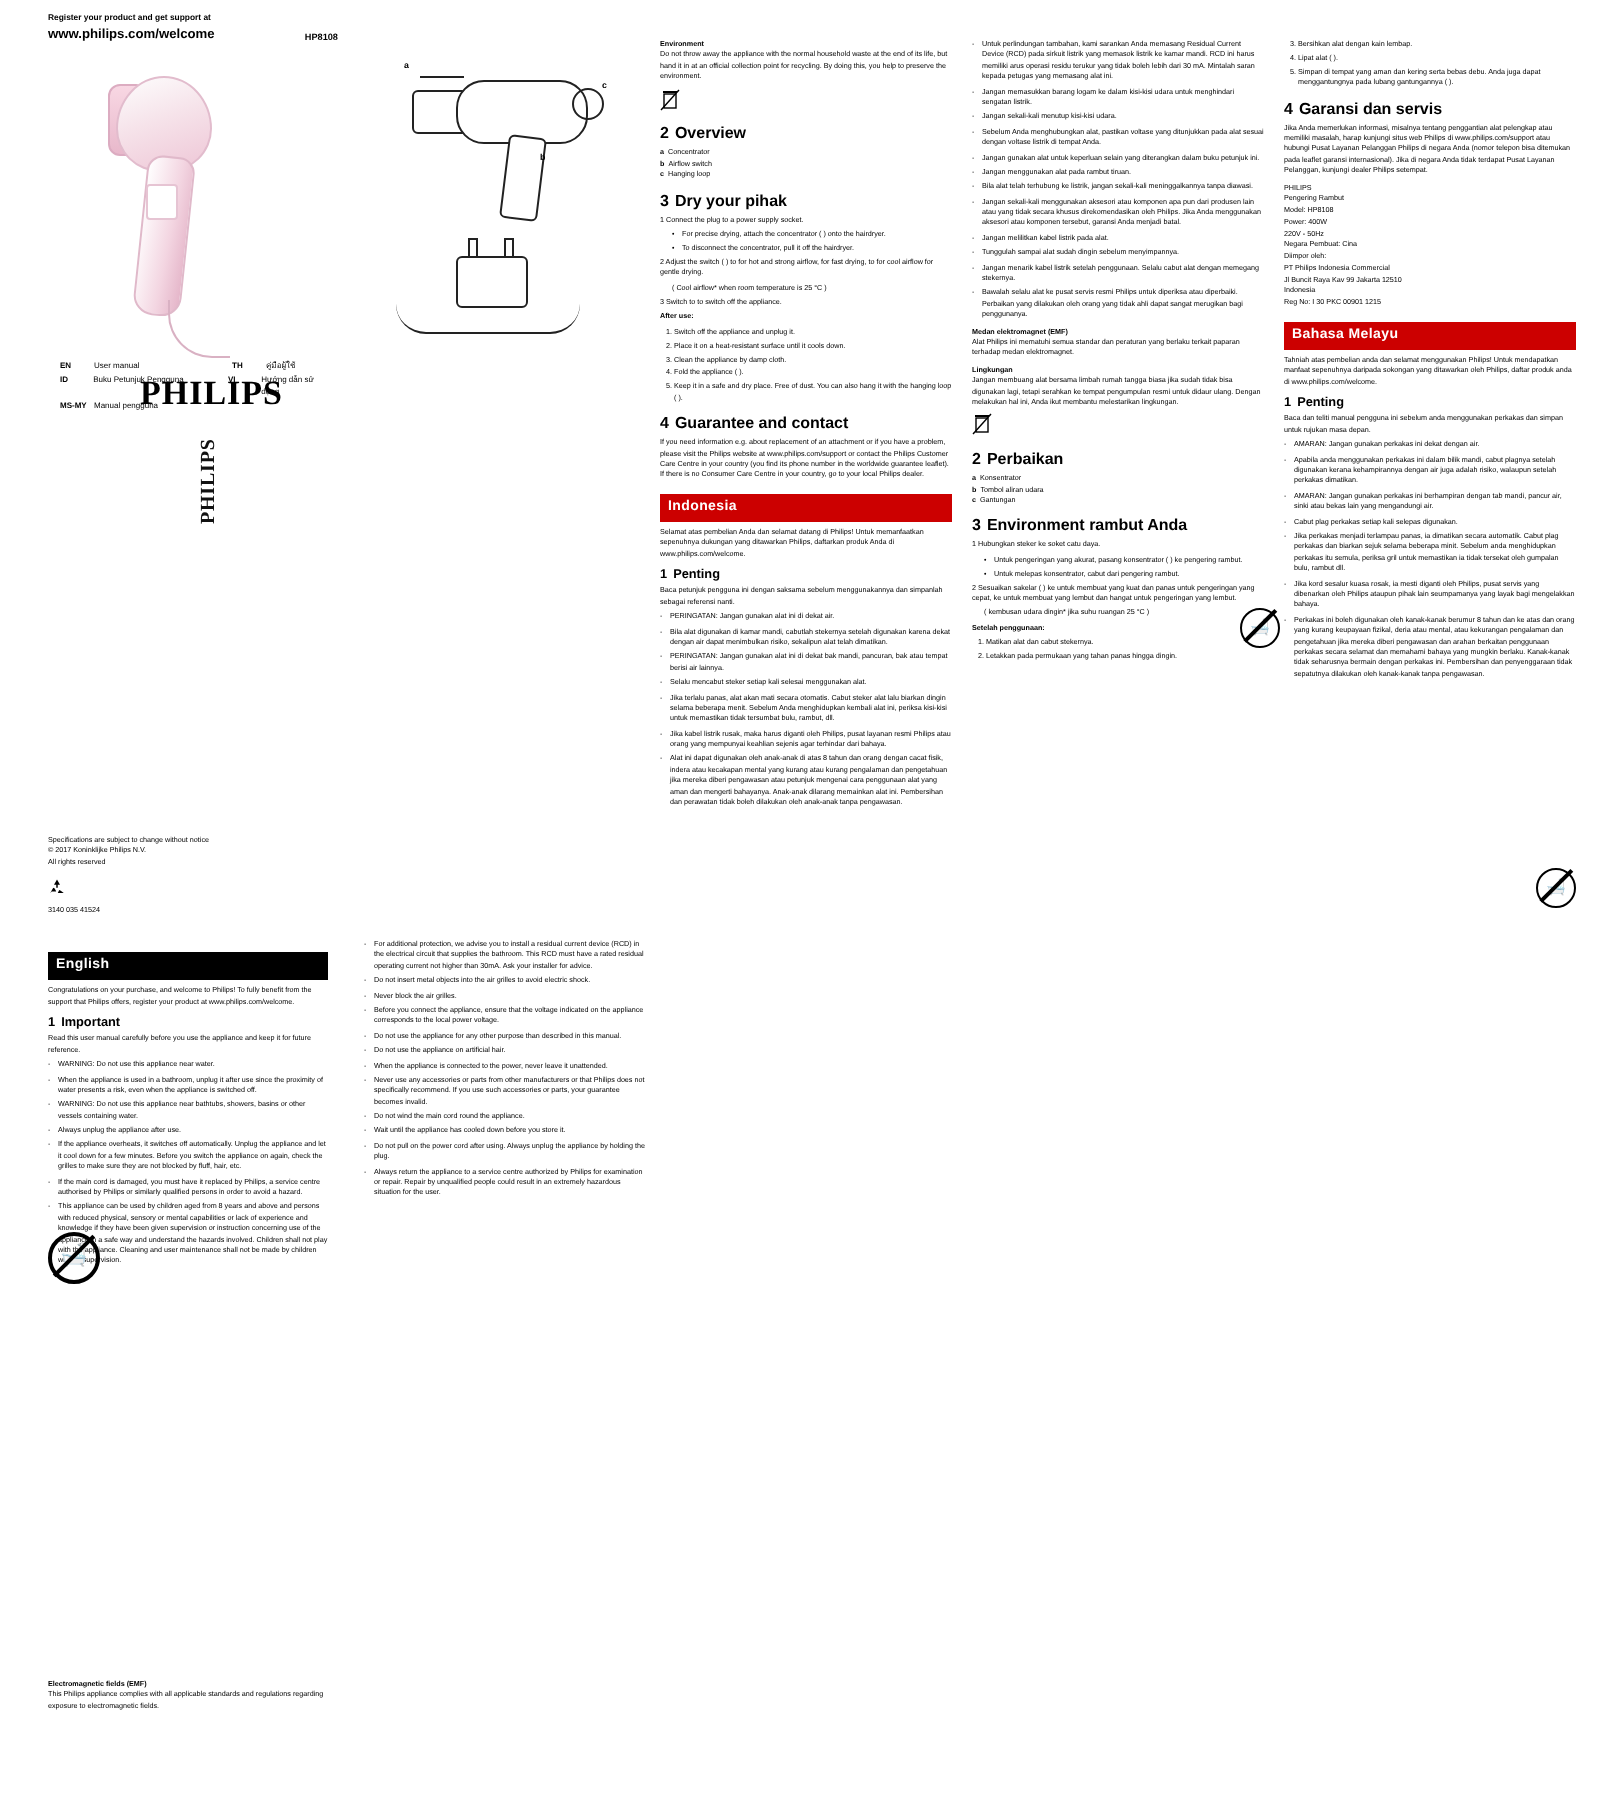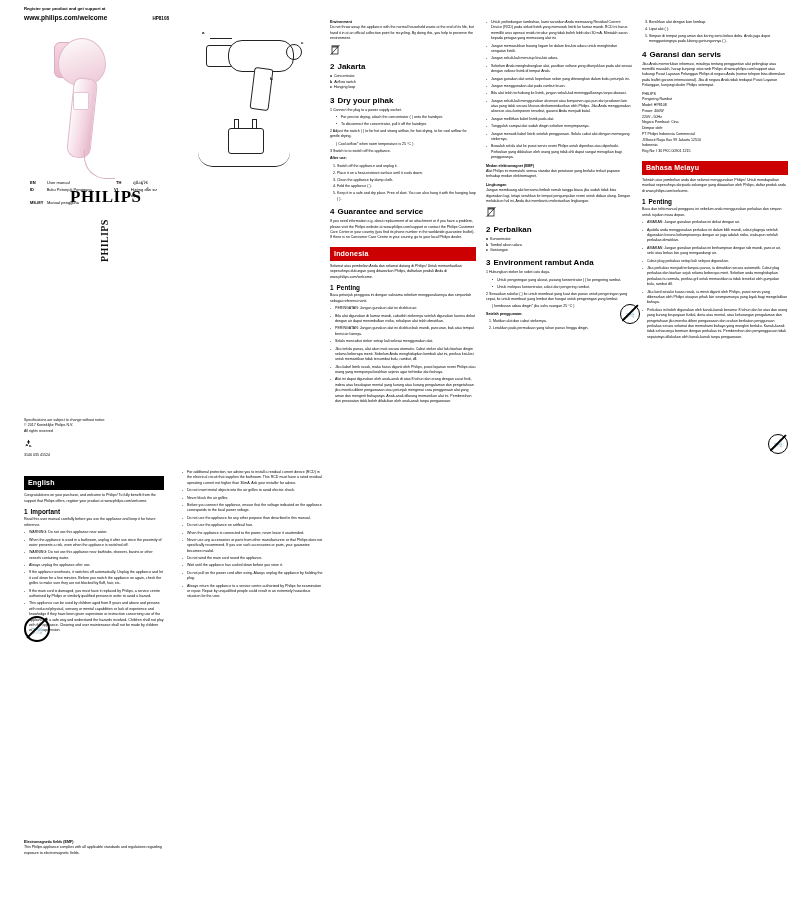--- a/index.html
+++ b/index.html
@@ -284,21 +284,21 @@
       <div style="margin:2px 0 0 0;">
         <svg width="10" height="12" viewBox="0 0 20 24">
           <rect x="4" y="6" width="12" height="14" fill="none" stroke="#000" stroke-width="1.4"></rect>
           <rect x="3" y="3" width="14" height="2" fill="#000"></rect>
           <line x1="1" y1="22" x2="19" y2="2" stroke="#000" stroke-width="1.4"></line>
         </svg>
       </div>
 
       <div class="sec">
         <span class="num">2</span>
-        <span class="ttl">Jakarta</span>
+        <span class="ttl">Overview</span>
       </div>
       <div class="tiny">
         <div><span class="bold">a</span>&nbsp;&nbsp;<span>Concentrator</span></div>
         <div><span class="bold">b</span>&nbsp;&nbsp;<span>Airflow switch</span></div>
         <div><span class="bold">c</span>&nbsp;&nbsp;<span>Hanging loop</span></div>
       </div>
 
       <div class="sec">
         <span class="num">3</span>
         <span class="ttl">Dry your pihak</span>
@@ -315,21 +315,21 @@
       <ol class="num tiny">
         <li>Switch off the appliance and unplug it.</li>
         <li>Place it on a heat-resistant surface until it cools down.</li>
         <li>Clean the appliance by damp cloth.</li>
         <li>Fold the appliance (  ).</li>
         <li>Keep it in a safe and dry place. Free of dust. You can also hang it with the hanging loop (  ).</li>
       </ol>
 
       <div class="sec">
         <span class="num">4</span>
-        <span class="ttl">Guarantee and service</span>
+        <span class="ttl">Guarantee and contact</span>
       </div>
       <p class="tiny">If you need information e.g. about replacement of an attachment or if you have a problem, please visit the Philips website at www.philips.com/support or contact the Philips Customer Care Centre in your country (you find its phone number in the worldwide guarantee leaflet). If there is no Consumer Care Centre in your country, go to your local Philips dealer.</p>
 
       <div class="langbar red">Indonesia</div>
       <p class="tiny">Selamat atas pembelian Anda dan selamat datang di Philips! Untuk memanfaatkan sepenuhnya dukungan yang ditawarkan Philips, daftarkan produk Anda di www.philips.com/welcome.</p>
 
       <div class="sec sec2">
         <span class="num">1</span>
         <span class="ttl">Penting</span>
       </div>

